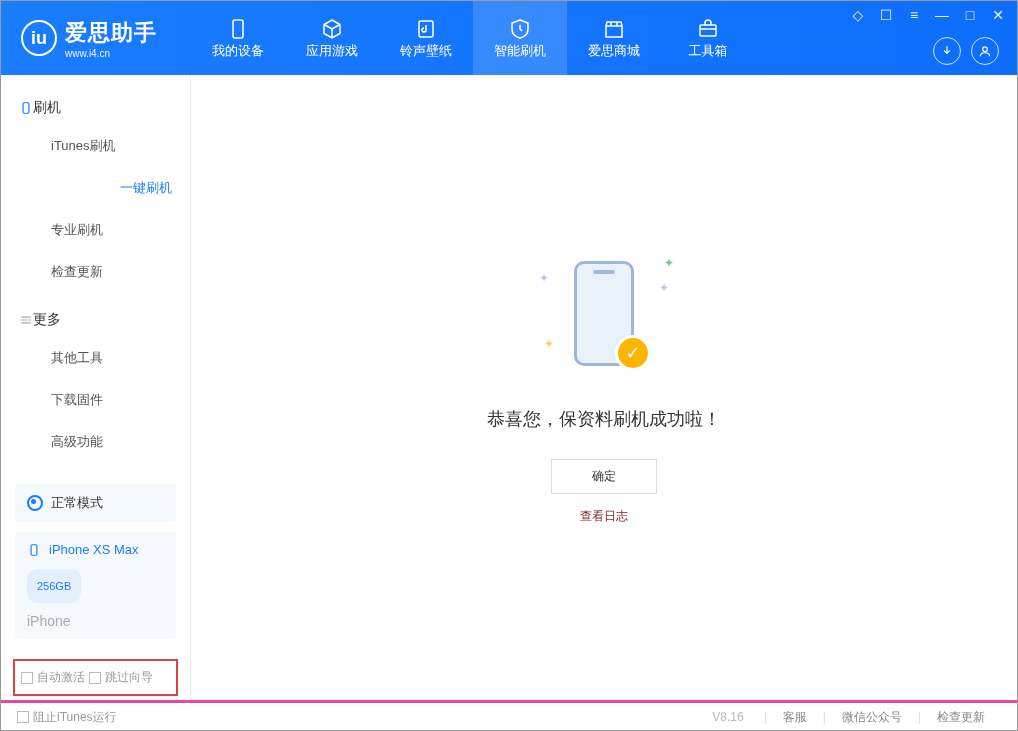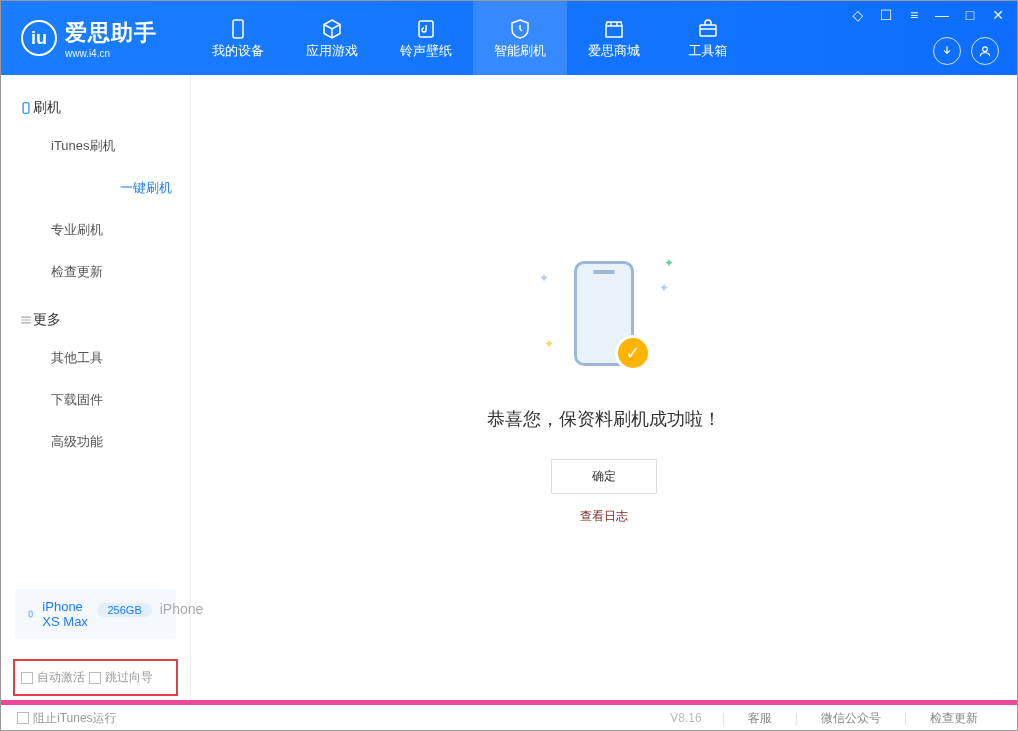--- a/index.html
+++ b/index.html
@@ -24,46 +24,46 @@
 
 .body { display: flex; height: 625px; }
 .sidebar { width: 190px; border-right: 1px solid #eee; padding-top: 16px; display: flex; flex-direction: column; position: relative; }
 .side-section-title { display: flex; align-items: center; padding: 8px 18px; font-size: 14px; color: #333; }
 .side-section-title svg { width: 14px; height: 14px; }
 .side-item { padding: 12px 18px 12px 50px; font-size: 13px; color: #555; cursor: pointer; }
 .side-item.active { color: #1a7dff; text-align: right; }
 
 .device-boxes { margin-top: auto; padding: 10px 14px 0 14px; }
 .device-box { background: #f5f8fc; border-radius: 4px; padding: 10px 12px; margin-bottom: 10px; display: flex; align-items: center; gap: 8px; font-size: 13px; color: #333; }
-.device-box.detail { flex-direction: row; align-items: flex-start; }
+.device-box.detail { flex-direction: column; align-items: flex-start; }
 .device-box .dname { color: #1a7dff; font-weight: 500; }
-.capacity-badge { background: #e3effd; color: #1a7dff; border-radius: 10px; padding: 1px 10px; font-size: 11px; margin-top: 4px; }
+.capacity-badge { background: #e3effd; color: #1a7dff; border-radius: 10px; padding: 11px 10px; font-size: 11px; margin-top: 4px; }
 .device-sub { font-size: 14px; color: #aaa; margin-top: 2px; }
 
 .bottom-checks { border: 2px solid #e04040; margin: 10px 12px 4px 12px; padding: 8px 6px; display: flex; gap: 4px; }
 .chk { display: flex; align-items: center; gap: 4px; font-size: 12px; color: #999; }
 .chk-box { width: 12px; height: 12px; border: 1px solid #bbb; background: #fff; }
 
 .main { flex: 1; display: flex; flex-direction: column; align-items: center; justify-content: center; position: relative; }
 .phone-illus { position: relative; width: 130px; height: 130px; margin-bottom: 26px; }
 .phone-body { position: absolute; left: 35px; top: 10px; width: 60px; height: 105px; border: 3px solid #9fb7d6; border-radius: 10px; background: #e9f1fb; }
 .phone-body::before { content: ""; position: absolute; top: 6px; left: 50%; transform: translateX(-50%); width: 22px; height: 4px; background: #9fb7d6; border-radius: 3px; }
 .check-badge { position: absolute; right: 18px; bottom: 10px; width: 36px; height: 36px; background: #ffb400; border-radius: 50%; display: flex; align-items: center; justify-content: center; color: #fff; font-size: 18px; border: 3px solid #fff; }
 .spark { position: absolute; color: #b8ccea; font-size: 12px; }
 .spark.s1 { left: 0; top: 20px; } .spark.s2 { right: 0; top: 30px; }
 .spark.s3 { left: 5px; bottom: 30px; color: #ffd166; } .spark.s4 { right: -5px; top: 5px; color: #6fcf97; }
 
 .success-text { font-size: 18px; color: #333; margin-bottom: 28px; }
 .ok-btn { border: 1px solid #ddd; background: #fff; padding: 8px 40px; font-size: 12px; color: #333; cursor: pointer; margin-bottom: 14px; }
 .log-link { font-size: 12px; color: #7f1d1d; cursor: pointer; }
 
-.footer { height: 31px; border-top: 5px solid #ec4899; display: flex; align-items: center; padding: 0 16px; font-size: 12px; color: #999; }
+.footer { height: 31px; border-top: 3px solid #ec4899; display: flex; align-items: center; padding: 0 16px; font-size: 12px; color: #999; }
 .footer .chk { margin-right: auto; }
 .footer .ver { color: #bbb; margin-right: 20px; }
-.footer .flink { color: #888; cursor: pointer; padding: 0 23px; }
+.footer .flink { color: #888; cursor: pointer; padding: 0 16px; }
 .footer .sep { color: #ddd; }
 .icon-mode { width: 16px; height: 16px; border: 2px solid #1a7dff; border-radius: 50%; position: relative; }
 .icon-mode::after { content: ""; position: absolute; width: 5px; height: 5px; background: #1a7dff; border-radius: 50%; top: 2px; left: 2px; }
 </style>
 </head>
 <body>
 
 <div class="header">
   <div class="logo-area">
     <div class="logo-icon">iu</div>
@@ -153,20 +153,24 @@
       <svg viewBox="0 0 24 24" fill="none" stroke="#aaa" stroke-width="2">
           <path d="M4 7h16M4 12h16M4 17h16"></path>
         </svg>
       <span>更多</span>
     </div>
     <div class="side-item">其他工具</div>
     <div class="side-item">下载固件</div>
     <div class="side-item">高级功能</div>
 
     <div class="device-boxes">
+      <div class="device-box">
+        <span class="icon-mode"></span>
+        <span>正常模式</span>
+      </div>
       <div class="device-box detail">
         <div style="display:flex;align-items:center;gap:8px">
           <svg width="14" height="14" viewBox="0 0 24 24" fill="none" stroke="#1a7dff" stroke-width="2">
               <rect x="7" y="3" width="10" height="18" rx="2"></rect>
             </svg>
           <span class="dname">iPhone XS Max</span>
         </div>
         <span class="capacity-badge">256GB</span>
         <span class="device-sub">iPhone</span>
       </div>

